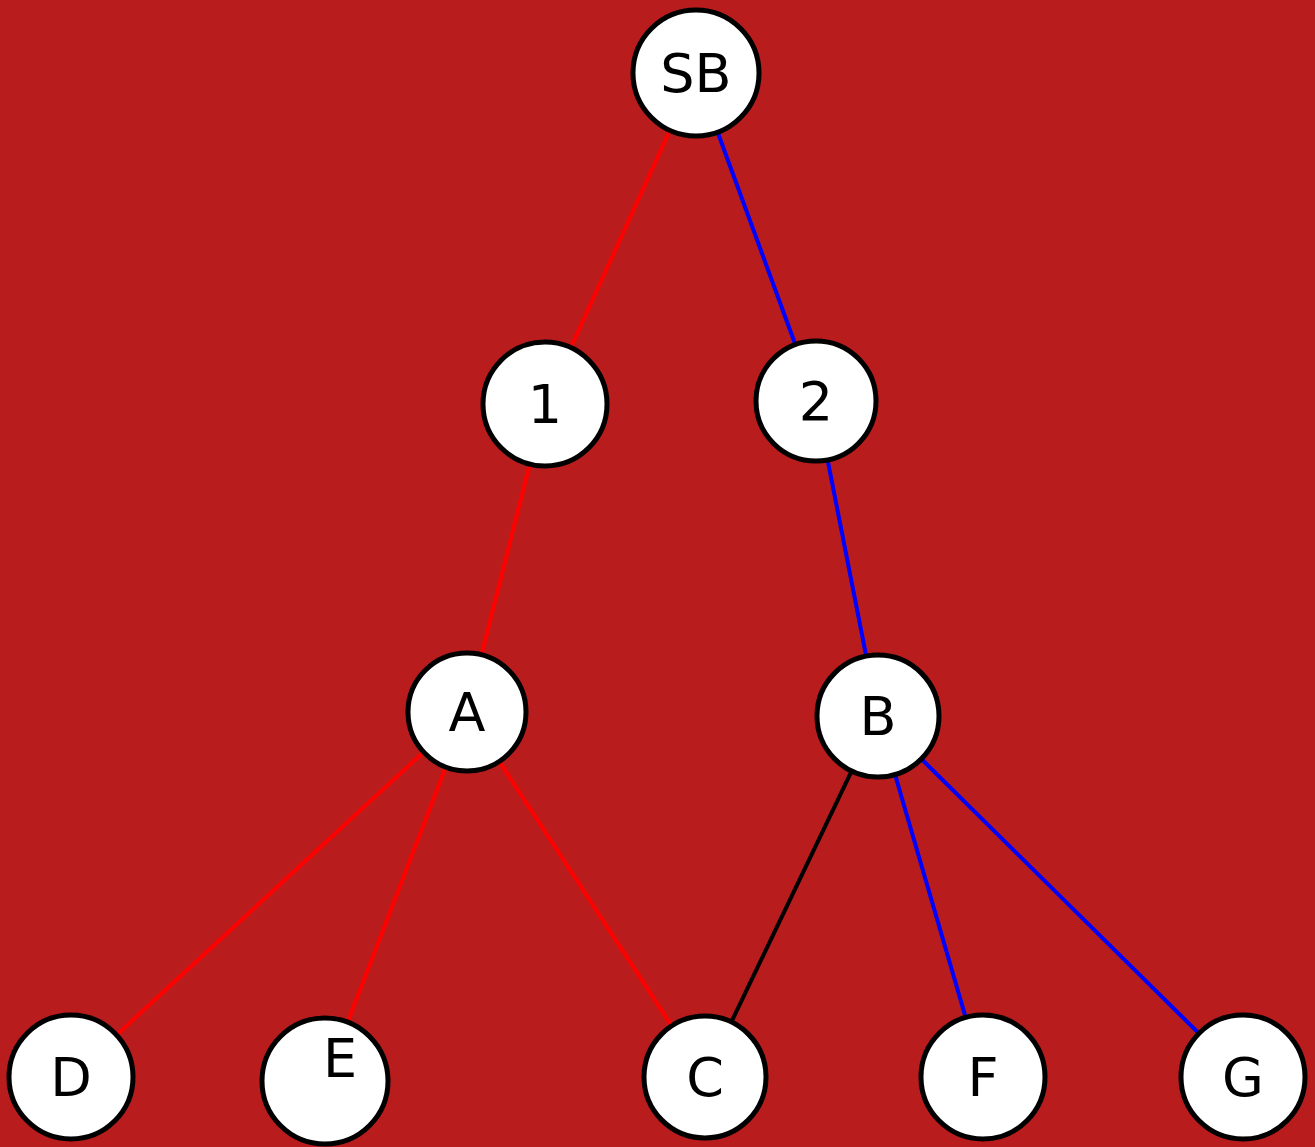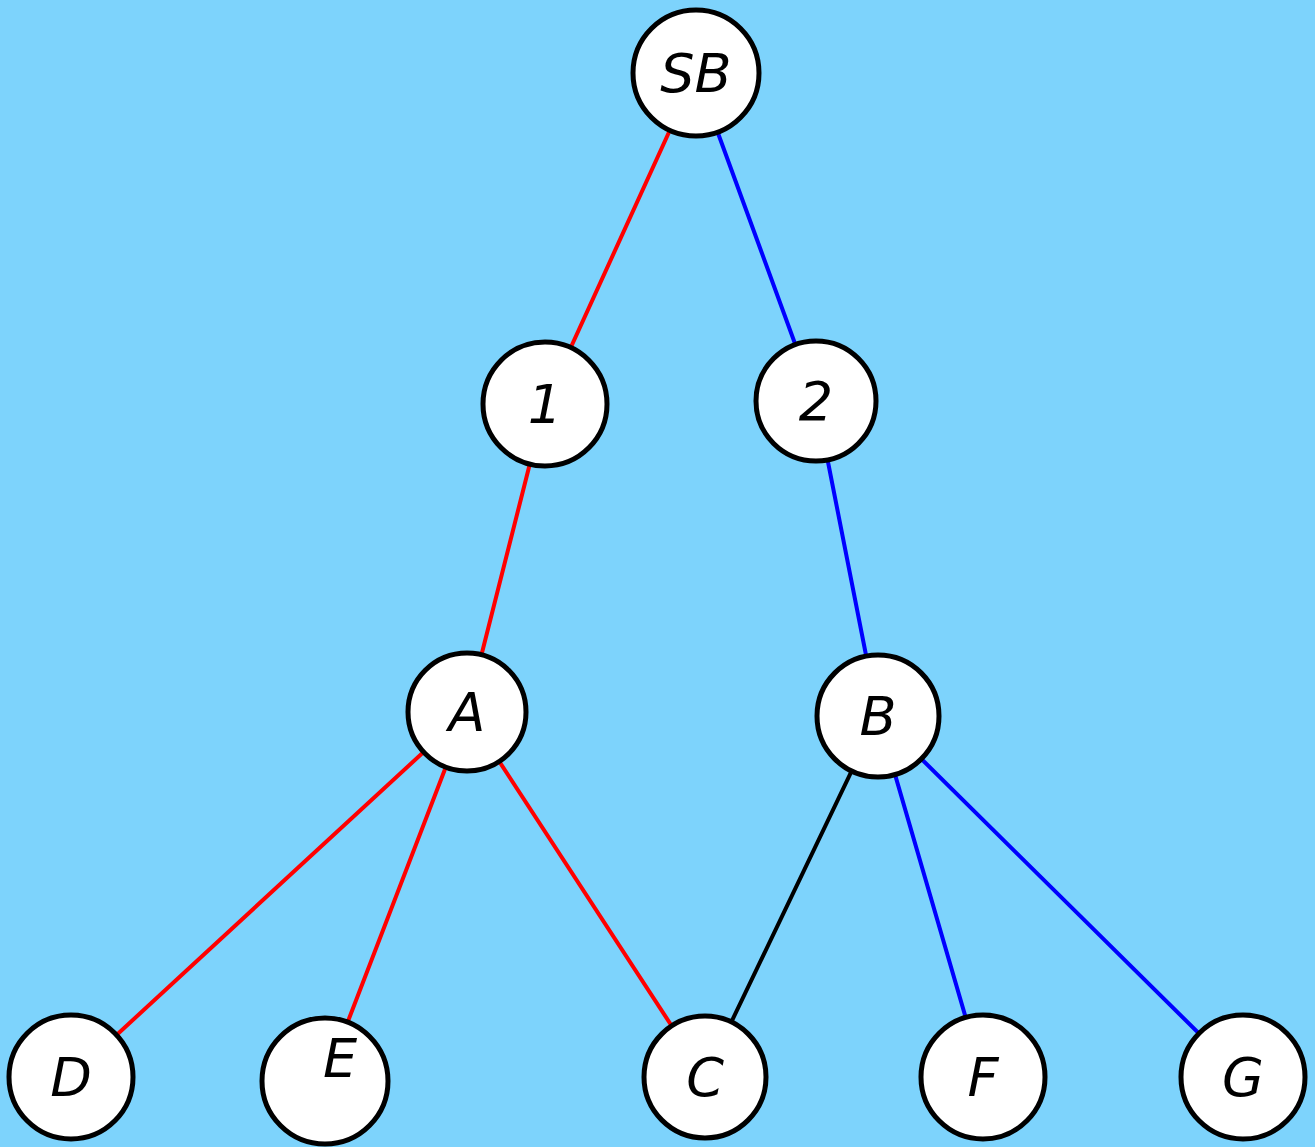--- a/index.html
+++ b/index.html
@@ -8,22 +8,21 @@
     background: #ffffff;
     width: 1315px;
     height: 1147px;
     overflow: hidden;
     font-family: "DejaVu Sans", sans-serif;
   }
   #stage {
     position: relative;
     width: 1315px;
     height: 1147px;
-    background: #7dd3fc;
-    font-style: italic;
+    background: #b91c1c;
   }
   svg {
     display: block;
   }
   text {
     font-family: "DejaVu Sans", sans-serif;
     user-select: none;
   }
 </style>
 </head>

